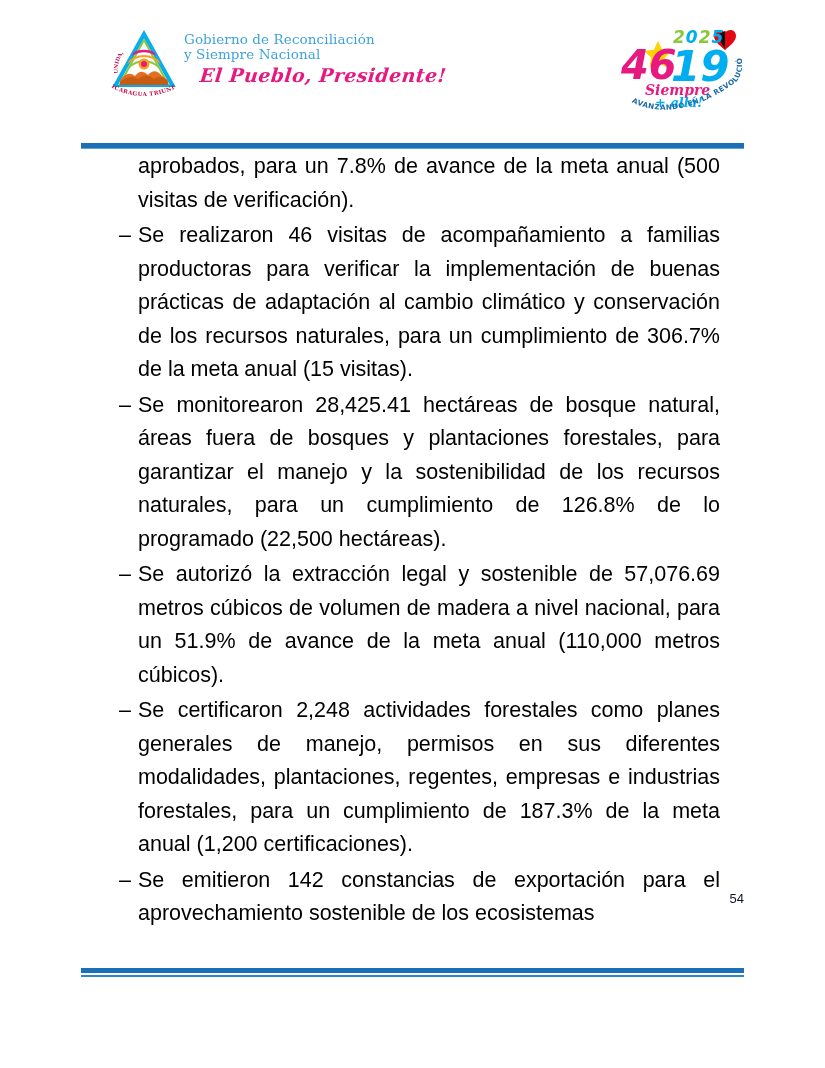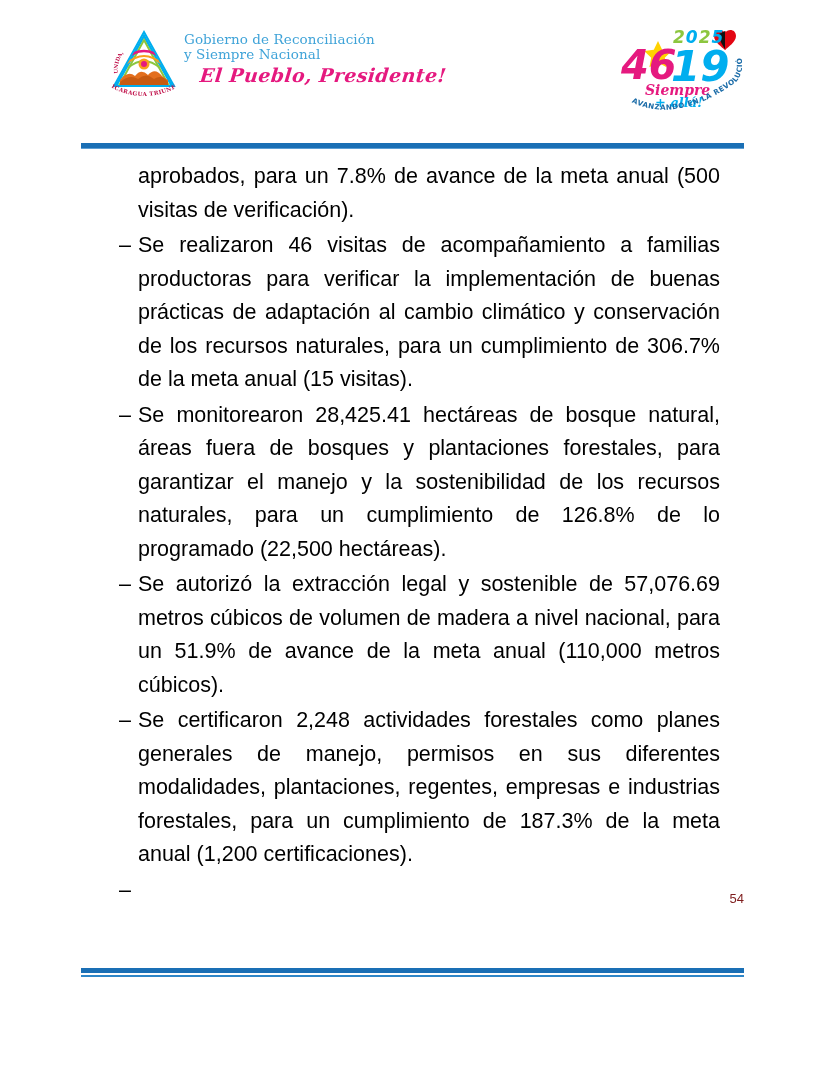--- a/index.html
+++ b/index.html
@@ -102,21 +102,21 @@
     left: 81px;
     width: 663px;
     height: 5px;
     background: #1A6FB5;
     border-bottom: 1px solid #5E9FD4;
   }
 
   
   .content {
     position: absolute;
-    top: 160px;
+    top: 150px;
     left: 0;
     width: 805px;
   }
   .para {
     margin: 0 0 0 0;
     padding: 0 85px 0 138px;
     font-family: "Liberation Sans", sans-serif;
     font-size: 21.5px;
     line-height: 33.5px;
     color: #000000;
@@ -149,21 +149,21 @@
   .justify-all { text-align-last: left; }
 
   .page-number {
     position: absolute;
     top: 891px;
     left: 0;
     width: 744px;
     text-align: right;
     font-family: "Liberation Sans", sans-serif;
     font-size: 13px;
-    color: #7f1d1d;
+    color: #0f172a;
   }
 
   
   .rule-bottom {
     position: absolute;
     top: 968px;
     left: 81px;
     width: 663px;
     height: 5px;
     background: #1A6FB5;
@@ -285,20 +285,21 @@
       <span class="btxt">Se autorizó la extracción legal y sostenible de 57,076.69 metros cúbicos de volumen de madera a nivel nacional, para un 51.9% de avance de la meta anual (110,000 metros cúbicos).</span>
     </div>
 
     <div class="bullet-item">
       <span class="dash">–</span>
       <span class="btxt">Se certificaron 2,248 actividades forestales como planes generales de manejo, permisos en sus diferentes modalidades, plantaciones, regentes, empresas e industrias forestales, para un cumplimiento de 187.3% de la meta anual (1,200 certificaciones).</span>
     </div>
 
     <div class="bullet-item justify-all">
       <span class="dash">–</span>
+      <span class="btxt">Se emitieron 142 constancias de exportación para el aprovechamiento sostenible de los ecosistemas</span>
     </div>
   </div>
 
   <div class="page-number">54</div>
 
   <div class="rule-bottom"></div>
   <div class="rule-bottom-thin"></div>
 
 
 </div>

